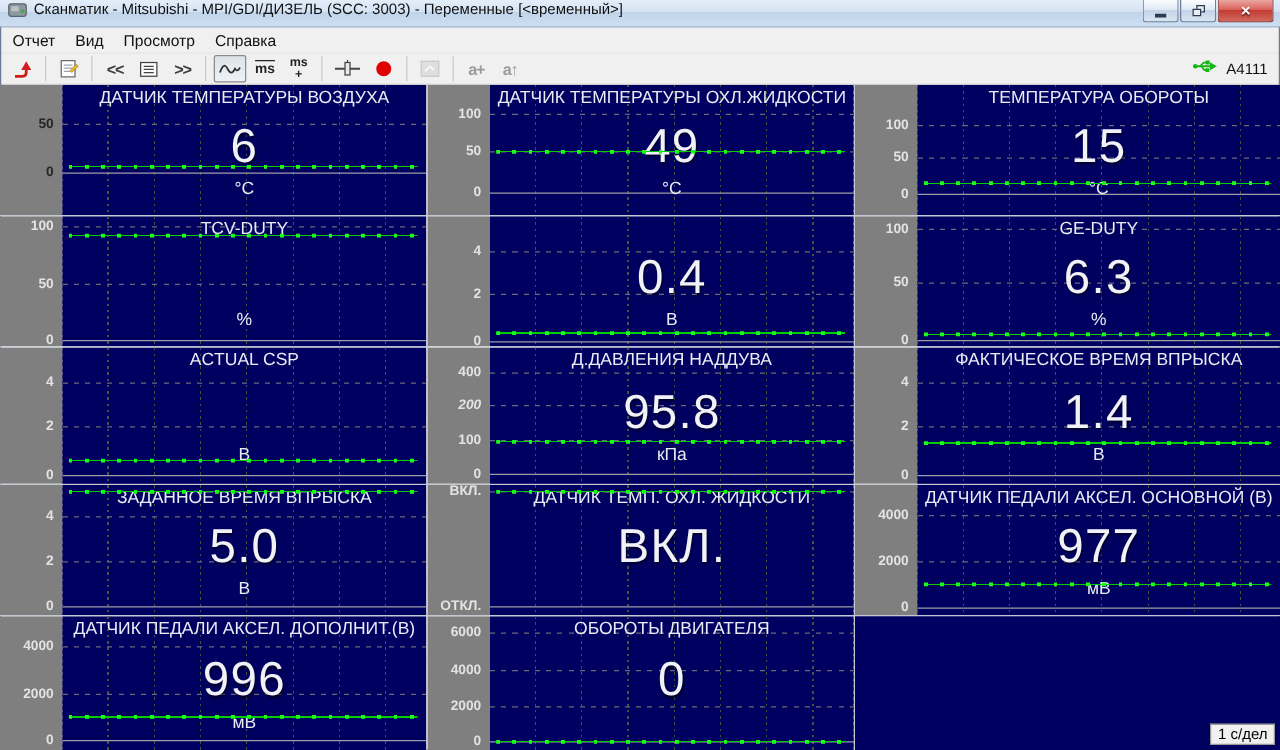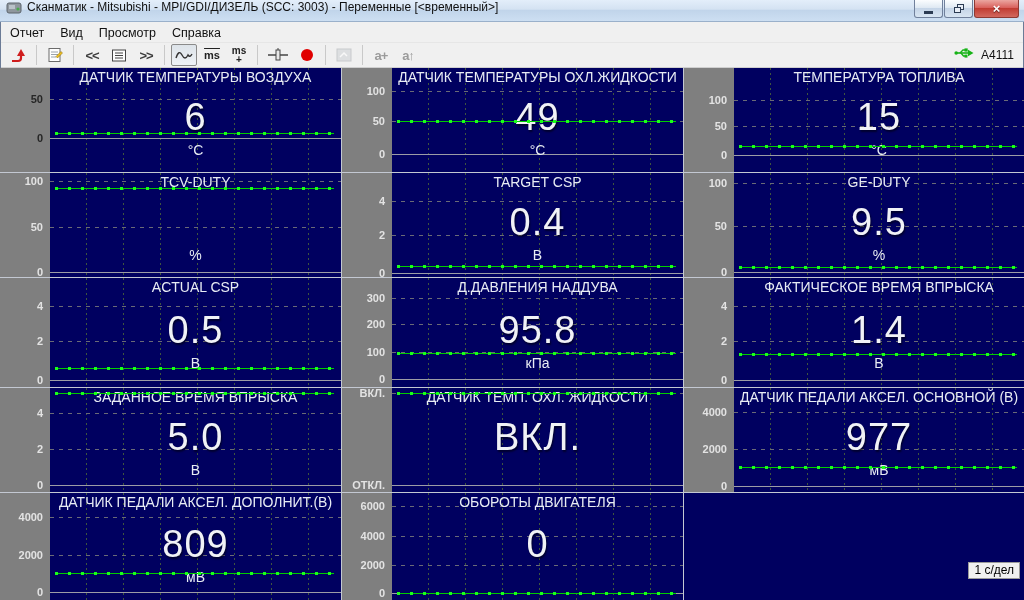--- a/index.html
+++ b/index.html
@@ -77,21 +77,21 @@
       repeating-linear-gradient(90deg, #1aff1a 0 3px, transparent 3px 13px),
       linear-gradient(180deg, transparent 0 1px, #00cc00 1px 2px, transparent 2px 3px); }
   .ptitle { position:absolute; top:1px; left:0; right:0; text-align:center; z-index:2;
     font-size:14px; color:#e8ecf4; white-space:nowrap; }
   .pvalue { position:absolute; top:50%; left:0; right:0; transform:translateY(-55%);
     text-align:center; z-index:2; font-size:38px; color:#f0f2f6; letter-spacing:1px;
     text-shadow:1px 2px 2px rgba(0,0,0,.55); }
   .punit { position:absolute; top:71%; left:0; right:0; text-align:center; z-index:2;
     font-size:14px; color:#e8ecf4; }
 
-  .timescale-box { position:absolute; right:4px; bottom:21px; z-index:5;
+  .timescale-box { position:absolute; right:4px; bottom:4px; z-index:5;
     background:#f0f0f0; border:1px solid #9a9a9a; color:#000;
     font-size:12px; padding:0 5px 1px 5px; }
 </style>
 </head>
 <body>
 
 <div class="window">
 
   <div class="titlebar">
     <span class="app-icon">
@@ -239,21 +239,21 @@
         <div class="gutter">
           <div class="tick" style="top: 30.5%;">100</div>
           <div class="tick" style="top: 55.5%;">50</div>
           <div class="tick" style="top: 84%;">0</div>
         </div>
         <div class="plot">
           <div class="hgrid" style="top: 30.5%;"></div>
           <div class="hgrid" style="top: 55.5%;"></div>
           <div class="hgrid solid" style="top: 84%;"></div>
           <div class="dataline" style="top: 75%;"></div>
-          <div class="ptitle">ТЕМПЕРАТУРА ТОПЛИВА</div>
+          <div class="ptitle">ТЕМПЕРАТУРА ОБОРОТЫ</div>
           <div class="pvalue">15</div>
           <div class="punit">°C</div>
         </div>
       </div>
       <div class="cell">
         <div class="gutter">
           <div class="tick" style="top: 8%;">100</div>
           <div class="tick" style="top: 52%;">50</div>
           <div class="tick" style="top: 95%;">0</div>
         </div>
@@ -270,61 +270,59 @@
         <div class="gutter">
           <div class="tick" style="top: 27%;">4</div>
           <div class="tick" style="top: 60%;">2</div>
           <div class="tick" style="top: 96%;">0</div>
         </div>
         <div class="plot">
           <div class="hgrid" style="top: 27%;"></div>
           <div class="hgrid" style="top: 60%;"></div>
           <div class="hgrid solid" style="top: 96%;"></div>
           <div class="dataline" style="top: 89%;"></div>
-          <div class="ptitle">TARGET CSP</div>
           <div class="pvalue">0.4</div>
           <div class="punit">В</div>
         </div>
       </div>
       <div class="cell">
         <div class="gutter">
           <div class="tick" style="top: 9.5%;">100</div>
           <div class="tick" style="top: 51%;">50</div>
           <div class="tick" style="top: 95%;">0</div>
         </div>
         <div class="plot">
           <div class="hgrid" style="top: 9.5%;"></div>
           <div class="hgrid" style="top: 51%;"></div>
           <div class="hgrid solid" style="top: 95%;"></div>
           <div class="dataline" style="top: 90%;"></div>
           <div class="ptitle">GE-DUTY</div>
-          <div class="pvalue">9.5</div>
+          <div class="pvalue">6.3</div>
           <div class="punit">%</div>
         </div>
       </div>
       <div class="cell">
         <div class="gutter">
           <div class="tick" style="top: 26%;">4</div>
           <div class="tick" style="top: 57.5%;">2</div>
           <div class="tick" style="top: 94%;">0</div>
         </div>
         <div class="plot">
           <div class="hgrid" style="top: 26%;"></div>
           <div class="hgrid" style="top: 57.5%;"></div>
           <div class="hgrid solid" style="top: 94%;"></div>
           <div class="dataline" style="top: 83%;"></div>
           <div class="ptitle">ACTUAL CSP</div>
-          <div class="pvalue">0.5</div>
           <div class="punit">В</div>
         </div>
       </div>
       <div class="cell">
         <div class="gutter">
-          <div class="tick" style="top: 18%;">300</div>
-          <div class="tick" style="top: 42.5%;">200</div>
+          <div class="tick" style="top: 18%;">400</div>
+          <div class="tick" style="top: 42.5%; font-style: italic;">200</div>
           <div class="tick" style="top: 68%;">100</div>
           <div class="tick" style="top: 93%;">0</div>
         </div>
         <div class="plot">
           <div class="hgrid" style="top: 18%;"></div>
           <div class="hgrid" style="top: 42.5%;"></div>
           <div class="hgrid" style="top: 68%;"></div>
           <div class="hgrid solid" style="top: 93%;"></div>
           <div class="dataline" style="top: 69%;"></div>
           <div class="ptitle">Д.ДАВЛЕНИЯ НАДДУВА</div>
@@ -398,21 +396,21 @@
           <div class="tick" style="top: 22.5%;">4000</div>
           <div class="tick" style="top: 58%;">2000</div>
           <div class="tick" style="top: 92.5%;">0</div>
         </div>
         <div class="plot">
           <div class="hgrid" style="top: 22.5%;"></div>
           <div class="hgrid" style="top: 58%;"></div>
           <div class="hgrid solid" style="top: 92.5%;"></div>
           <div class="dataline" style="top: 75%;"></div>
           <div class="ptitle">ДАТЧИК ПЕДАЛИ АКСЕЛ. ДОПОЛНИТ.(В)</div>
-          <div class="pvalue">809</div>
+          <div class="pvalue">996</div>
           <div class="punit">мВ</div>
         </div>
       </div>
       <div class="cell">
         <div class="gutter">
           <div class="tick" style="top: 12.5%;">6000</div>
           <div class="tick" style="top: 40%;">4000</div>
           <div class="tick" style="top: 67%;">2000</div>
           <div class="tick" style="top: 93%;">0</div>
         </div>

